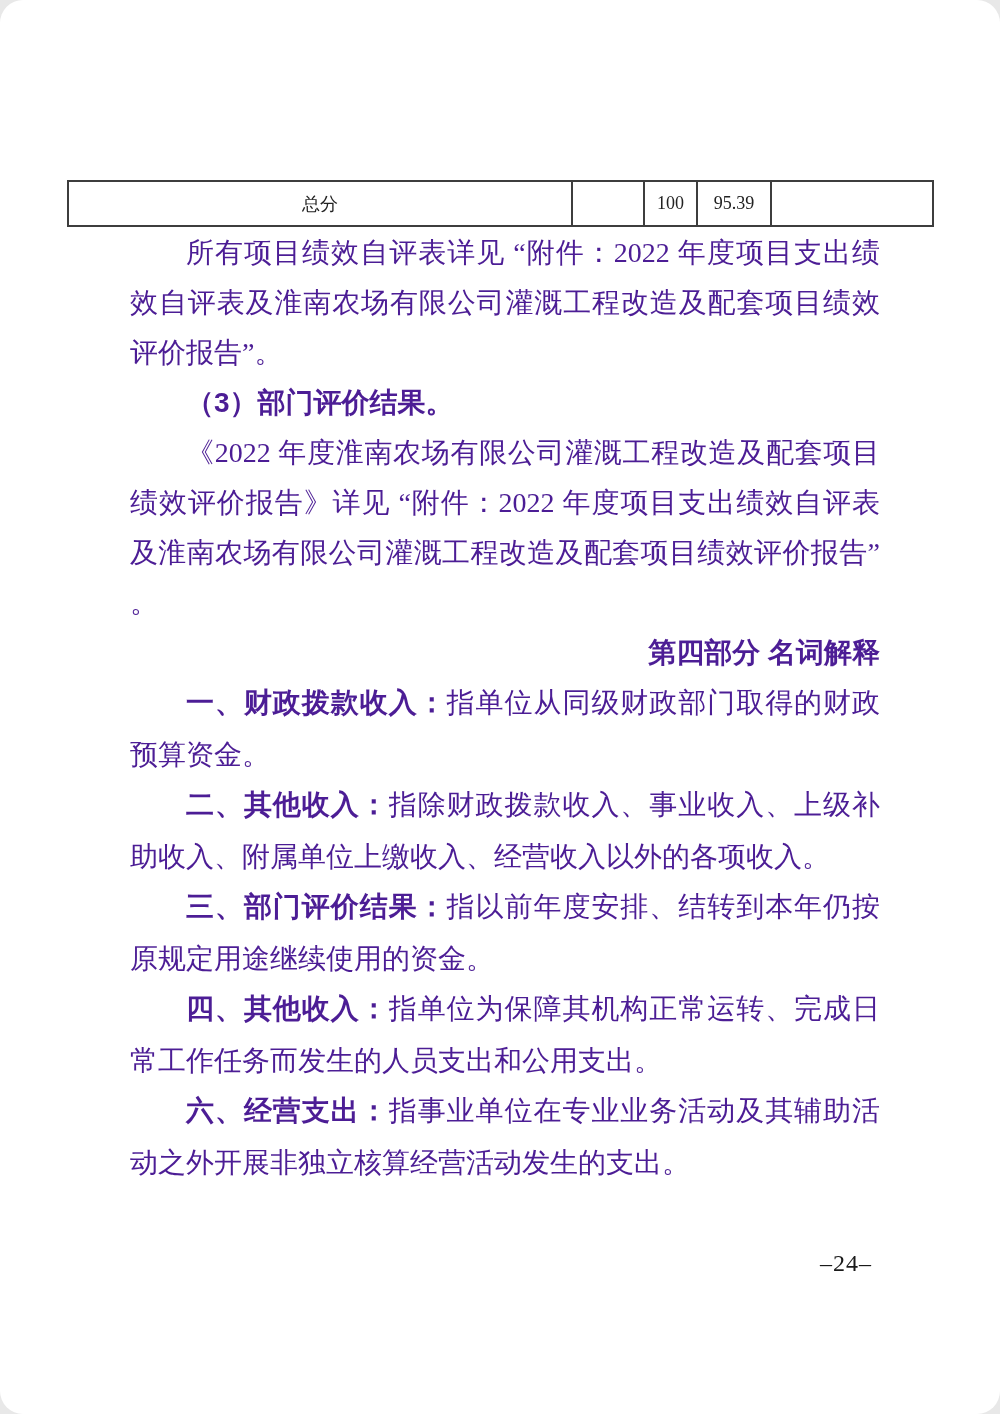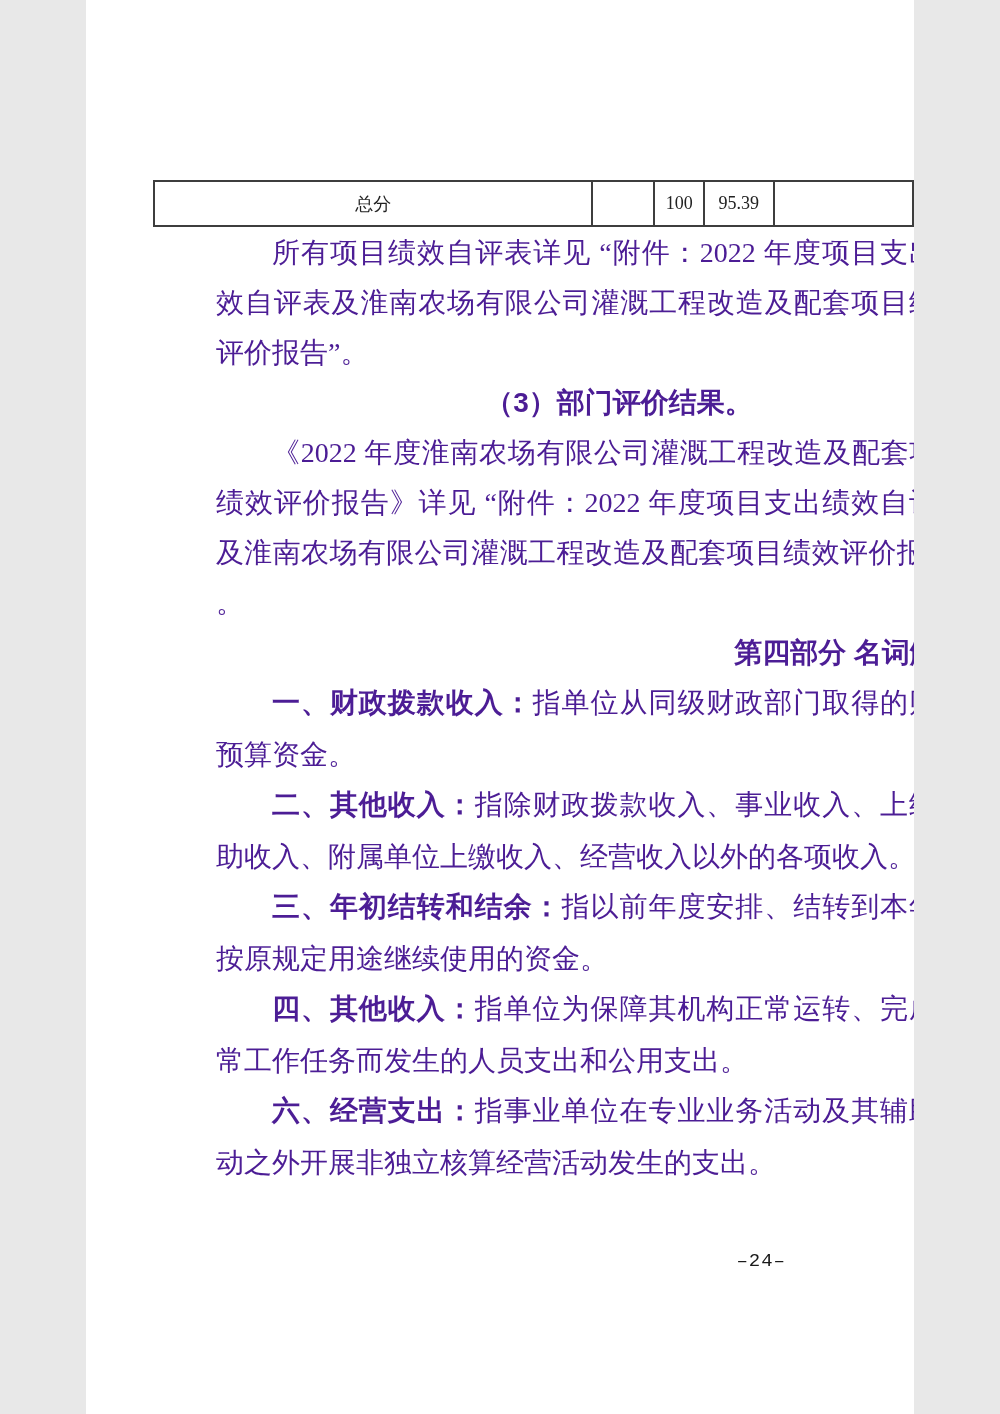--- a/index.html
+++ b/index.html
@@ -1,24 +1,25 @@
 <!DOCTYPE html>
 <html><head>
 <meta charset="utf-8">
 <style>
   html, body { margin: 0; padding: 0; background: #e8e8e8; }
   .page {
     position: relative;
-    width: 828px;
+    width: 1000px;
     height: 1414px;
     margin: 0 auto;
     background: #ffffff;
     font-family: "Liberation Serif", serif;
     color: #1a1a1a;
     overflow: hidden;
+    border-radius: 23px;
   }
 
   
   .score-table {
     position: absolute;
     left: 67px;
     top: 180px;
     border-collapse: collapse;
     table-layout: fixed;
   }
@@ -44,41 +45,41 @@
     font-size: 28px;
     line-height: 50px;
     text-align: justify;
     text-justify: inter-character;
     color: #4c1d95;
   }
   .content p { margin: 0; text-indent: 56px; }
   .h3-heading {
     font-weight: bold;
     font-family: "Liberation Sans", sans-serif;
-    text-align: center;
+    text-align: left;
   }
   .part-heading {
     font-weight: bold;
     font-family: "Liberation Sans", sans-serif;
     text-align: right;
   }
   .term-lead {
     font-weight: bold;
     font-family: Liberation Mono, monospace;
   }
 
   
   .page-number {
     position: absolute;
     top: 1250px;
     right: 128px;
-    font-size: 19px;
+    font-size: 24px;
     letter-spacing: 1px;
     color: #1a1a1a;
-    font-family: Liberation Mono, monospace;
+    font-family: Liberation Serif, serif;
   }
 </style>
 </head>
 <body>
 
 <div class="page">
 
   <table class="score-table">
     <colgroup>
       <col style="width:504px">
@@ -99,20 +100,20 @@
   </table>
 
   <div class="content">
     <p>所有项目绩效自评表详见 “附件：2022 年度项目支出绩效自评表及淮南农场有限公司灌溉工程改造及配套项目绩效评价报告”。</p>
     <p class="h3-heading">（3）部门评价结果。</p>
     <p>《2022 年度淮南农场有限公司灌溉工程改造及配套项目绩效评价报告》详见 “附件：2022 年度项目支出绩效自评表及淮南农场有限公司灌溉工程改造及配套项目绩效评价报告” 。</p>
     <p class="part-heading">第四部分 名词解释</p>
 
     <p><span class="term-lead">一、财政拨款收入：</span><span>指单位从同级财政部门取得的财政预算资金。</span></p>
     <p><span class="term-lead">二、其他收入：</span><span>指除财政拨款收入、事业收入、上级补助收入、附属单位上缴收入、经营收入以外的各项收入。</span></p>
-    <p><span class="term-lead">三、年初结转和结余：</span><span>指以前年度安排、结转到本年仍按原规定用途继续使用的资金。</span></p>
+    <p><span class="term-lead">三、部门评价结果：</span><span>指以前年度安排、结转到本年仍按原规定用途继续使用的资金。</span></p>
     <p><span class="term-lead">四、其他收入：</span><span>指单位为保障其机构正常运转、完成日常工作任务而发生的人员支出和公用支出。</span></p>
     <p><span class="term-lead">六、经营支出：</span><span>指事业单位在专业业务活动及其辅助活动之外开展非独立核算经营活动发生的支出。</span></p>
   </div>
 
   <div class="page-number">–24–</div>
 
 </div>
 
 </body></html>

